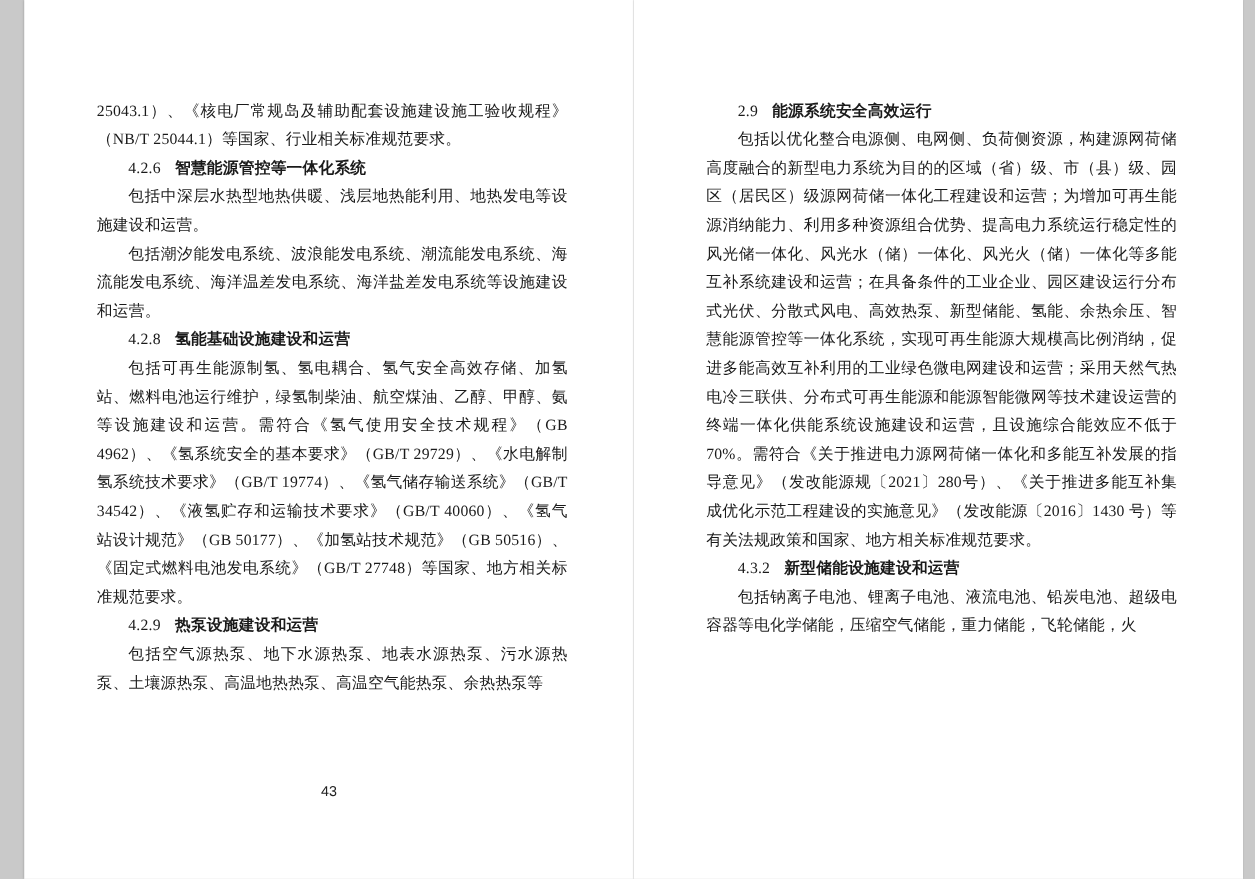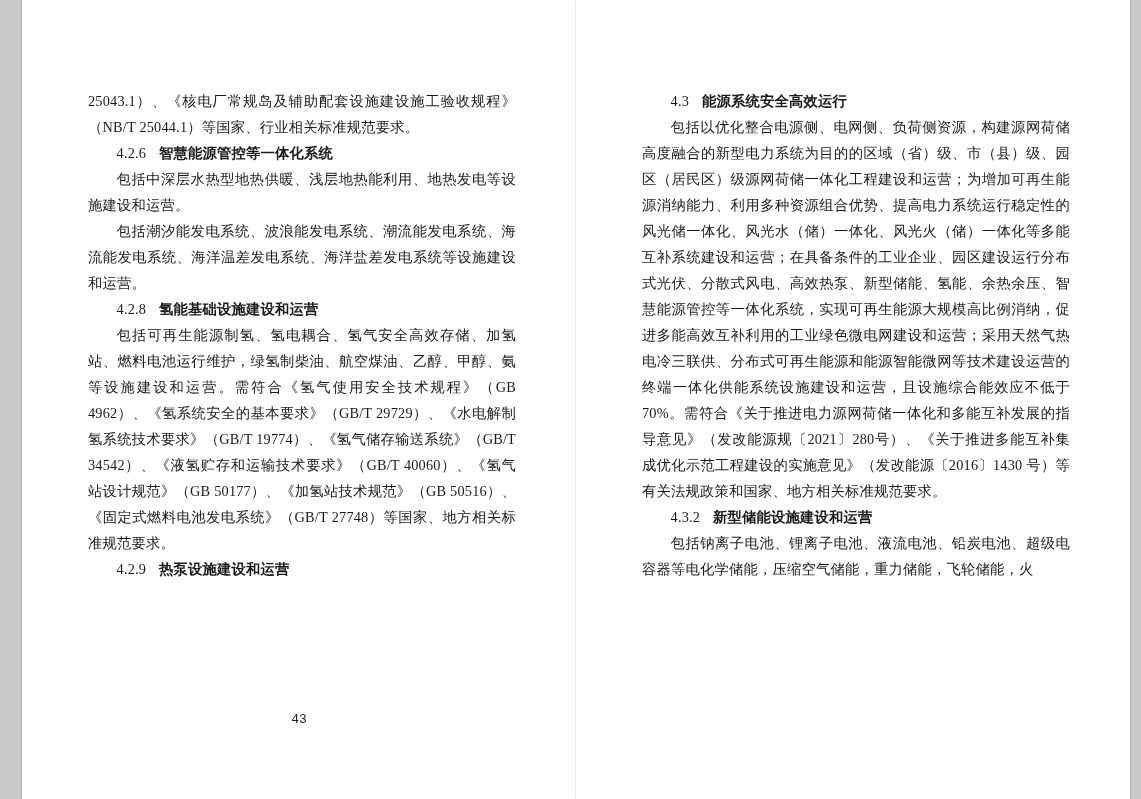--- a/index.html
+++ b/index.html
@@ -55,43 +55,44 @@
     margin-right: 0.9em;
   }
   .page-number {
     position: absolute;
     bottom: 72px;
     left: 0;
     width: 100%;
     text-align: center;
     font-size: 13px;
     color: #222;
-    font-family: Liberation Mono, monospace;
+    font-family: Liberation Sans, sans-serif;
   }
 </style>
 </head>
 <body>
 
 <div id="viewer">
 
   <div class="page page-left">
     <div class="body-text">
       <p class="noindent">25043.1）、《核电厂常规岛及辅助配套设施建设施工验收规程》（NB/T 25044.1）等国家、行业相关标准规范要求。</p>
       <p class="heading"><span class="num">4.2.6</span><span>智慧能源管控等一体化系统</span></p>
       <p class="indent">包括中深层水热型地热供暖、浅层地热能利用、地热发电等设施建设和运营。</p>
       <p class="indent">包括潮汐能发电系统、波浪能发电系统、潮流能发电系统、海流能发电系统、海洋温差发电系统、海洋盐差发电系统等设施建设和运营。</p>
       <p class="heading"><span class="num">4.2.8</span><span>氢能基础设施建设和运营</span></p>
       <p class="indent">包括可再生能源制氢、氢电耦合、氢气安全高效存储、加氢站、燃料电池运行维护，绿氢制柴油、航空煤油、乙醇、甲醇、氨等设施建设和运营。需符合《氢气使用安全技术规程》（GB 4962）、《氢系统安全的基本要求》（GB/T 29729）、《水电解制氢系统技术要求》（GB/T 19774）、《氢气储存输送系统》（GB/T 34542）、《液氢贮存和运输技术要求》（GB/T 40060）、《氢气站设计规范》（GB 50177）、《加氢站技术规范》（GB 50516）、《固定式燃料电池发电系统》（GB/T 27748）等国家、地方相关标准规范要求。</p>
       <p class="heading"><span class="num">4.2.9</span><span>热泵设施建设和运营</span></p>
+      <p class="indent">包括空气源热泵、地下水源热泵、地表水源热泵、污水源热泵、土壤源热泵、高温地热热泵、高温空气能热泵、余热热泵等</p>
     </div>
     <div class="page-number">43</div>
   </div>
 
   <div class="page page-right">
     <div class="body-text">
-      <p class="heading"><span class="num">4.3</span><span>能源系统安全高效运行</span></p>
+      <p class="heading"><span class="num">2.9</span><span>能源系统安全高效运行</span></p>
       <p class="indent">包括以优化整合电源侧、电网侧、负荷侧资源，构建源网荷储高度融合的新型电力系统为目的的区域（省）级、市（县）级、园区（居民区）级源网荷储一体化工程建设和运营；为增加可再生能源消纳能力、利用多种资源组合优势、提高电力系统运行稳定性的风光储一体化、风光水（储）一体化、风光火（储）一体化等多能互补系统建设和运营；在具备条件的工业企业、园区建设运行分布式光伏、分散式风电、高效热泵、新型储能、氢能、余热余压、智慧能源管控等一体化系统，实现可再生能源大规模高比例消纳，促进多能高效互补利用的工业绿色微电网建设和运营；采用天然气热电冷三联供、分布式可再生能源和能源智能微网等技术建设运营的终端一体化供能系统设施建设和运营，且设施综合能效应不低于70%。需符合《关于推进电力源网荷储一体化和多能互补发展的指导意见》（发改能源规〔2021〕280号）、《关于推进多能互补集成优化示范工程建设的实施意见》（发改能源〔2016〕1430 号）等有关法规政策和国家、地方相关标准规范要求。</p>
       <p class="heading"><span class="num">4.3.2</span><span>新型储能设施建设和运营</span></p>
       <p class="indent">包括钠离子电池、锂离子电池、液流电池、铅炭电池、超级电容器等电化学储能，压缩空气储能，重力储能，飞轮储能，火</p>
     </div>
   </div>
 
 </div>
 
 </body></html>

